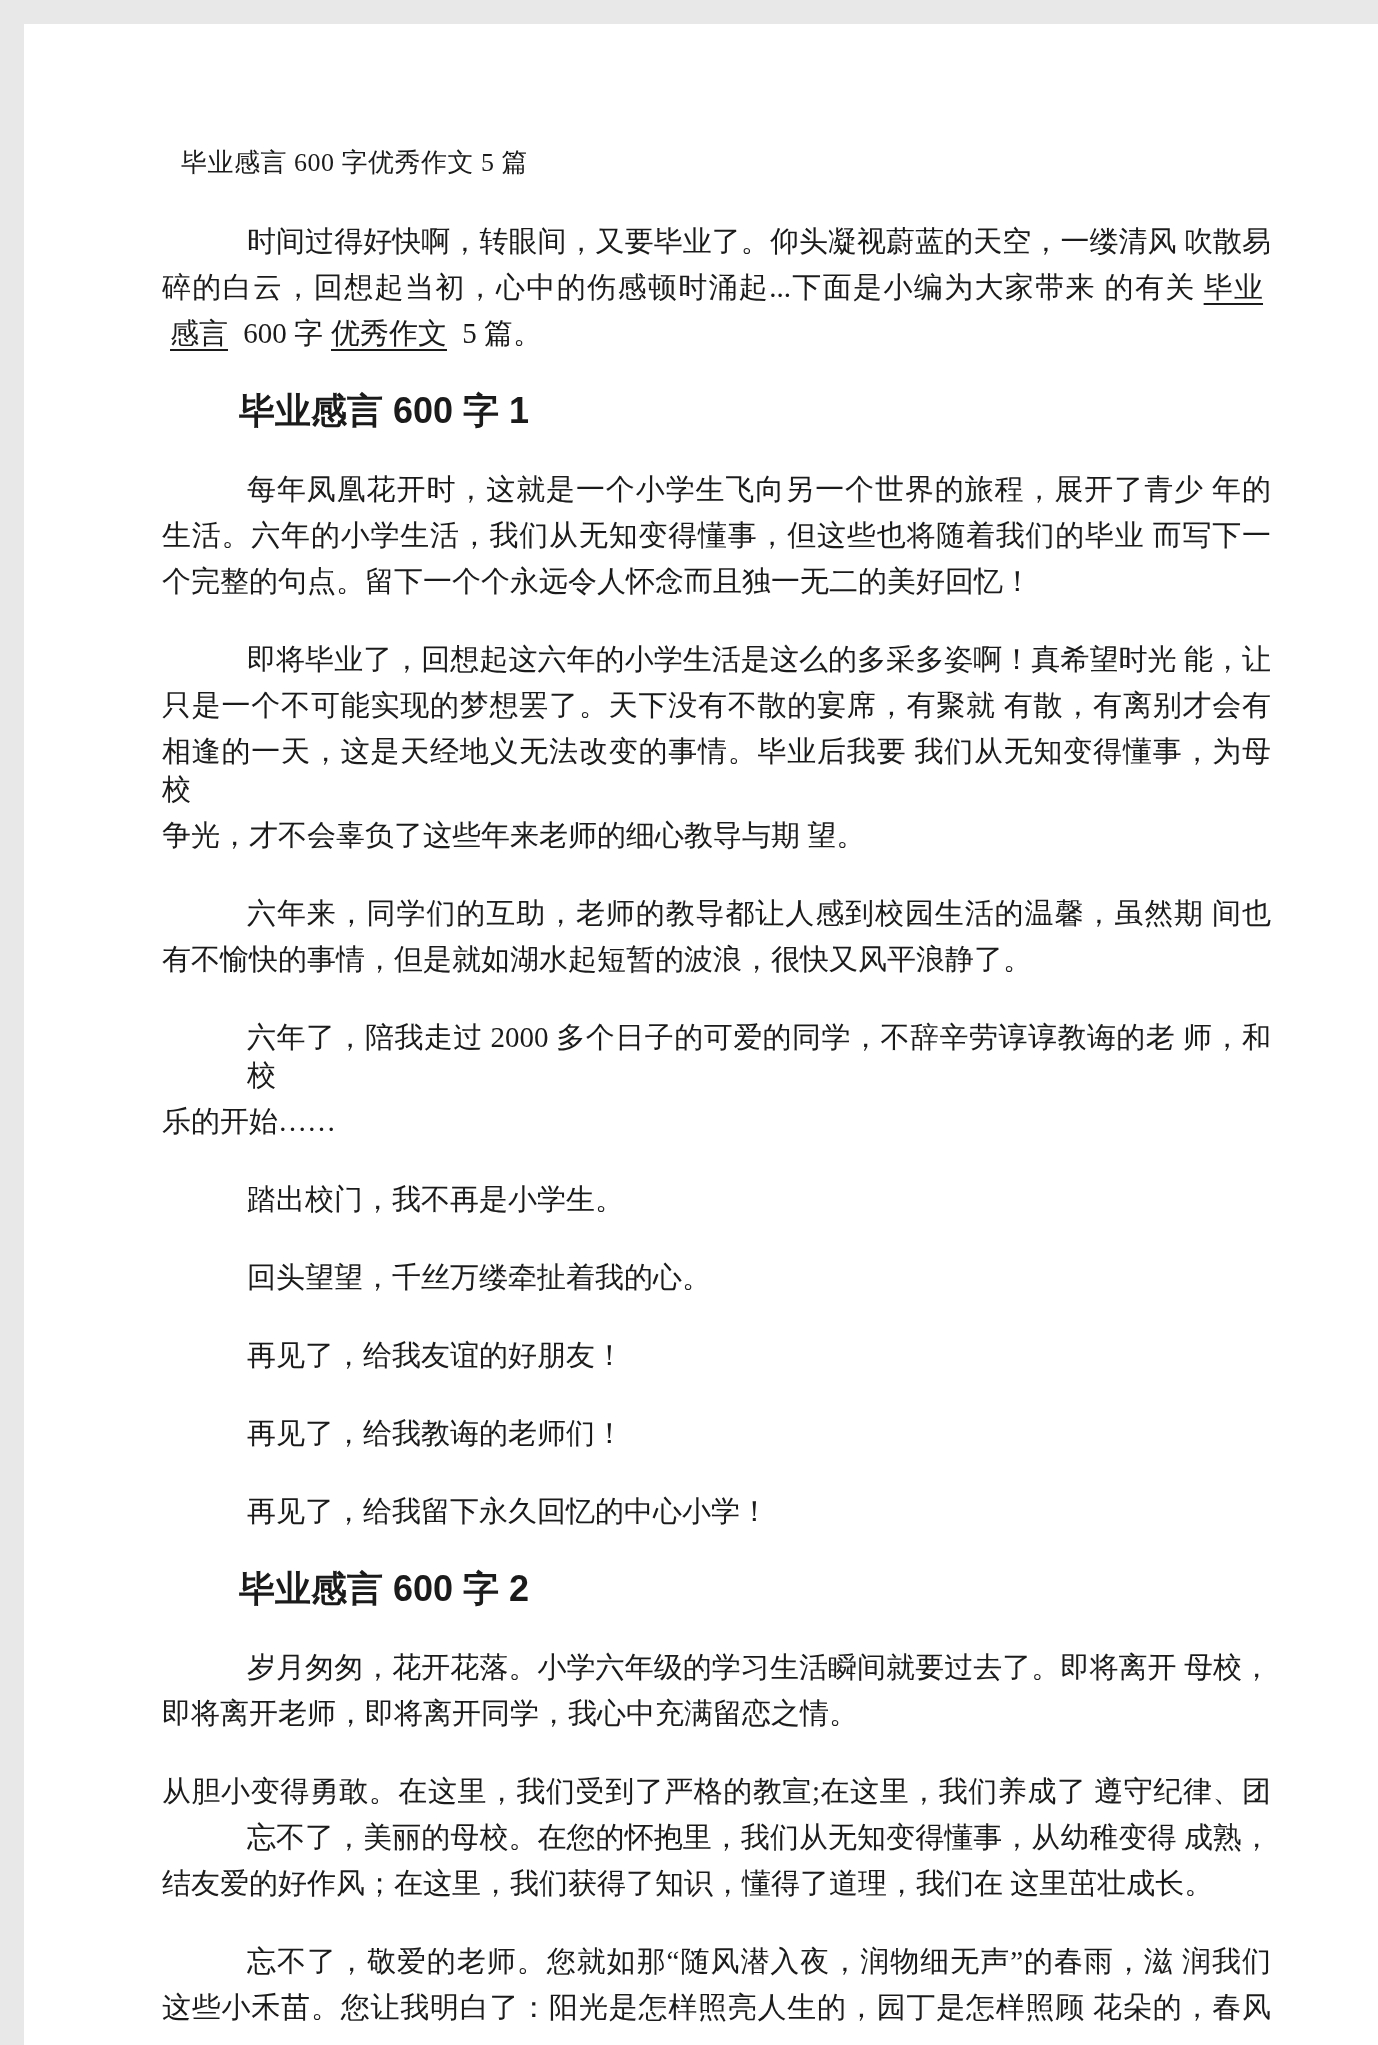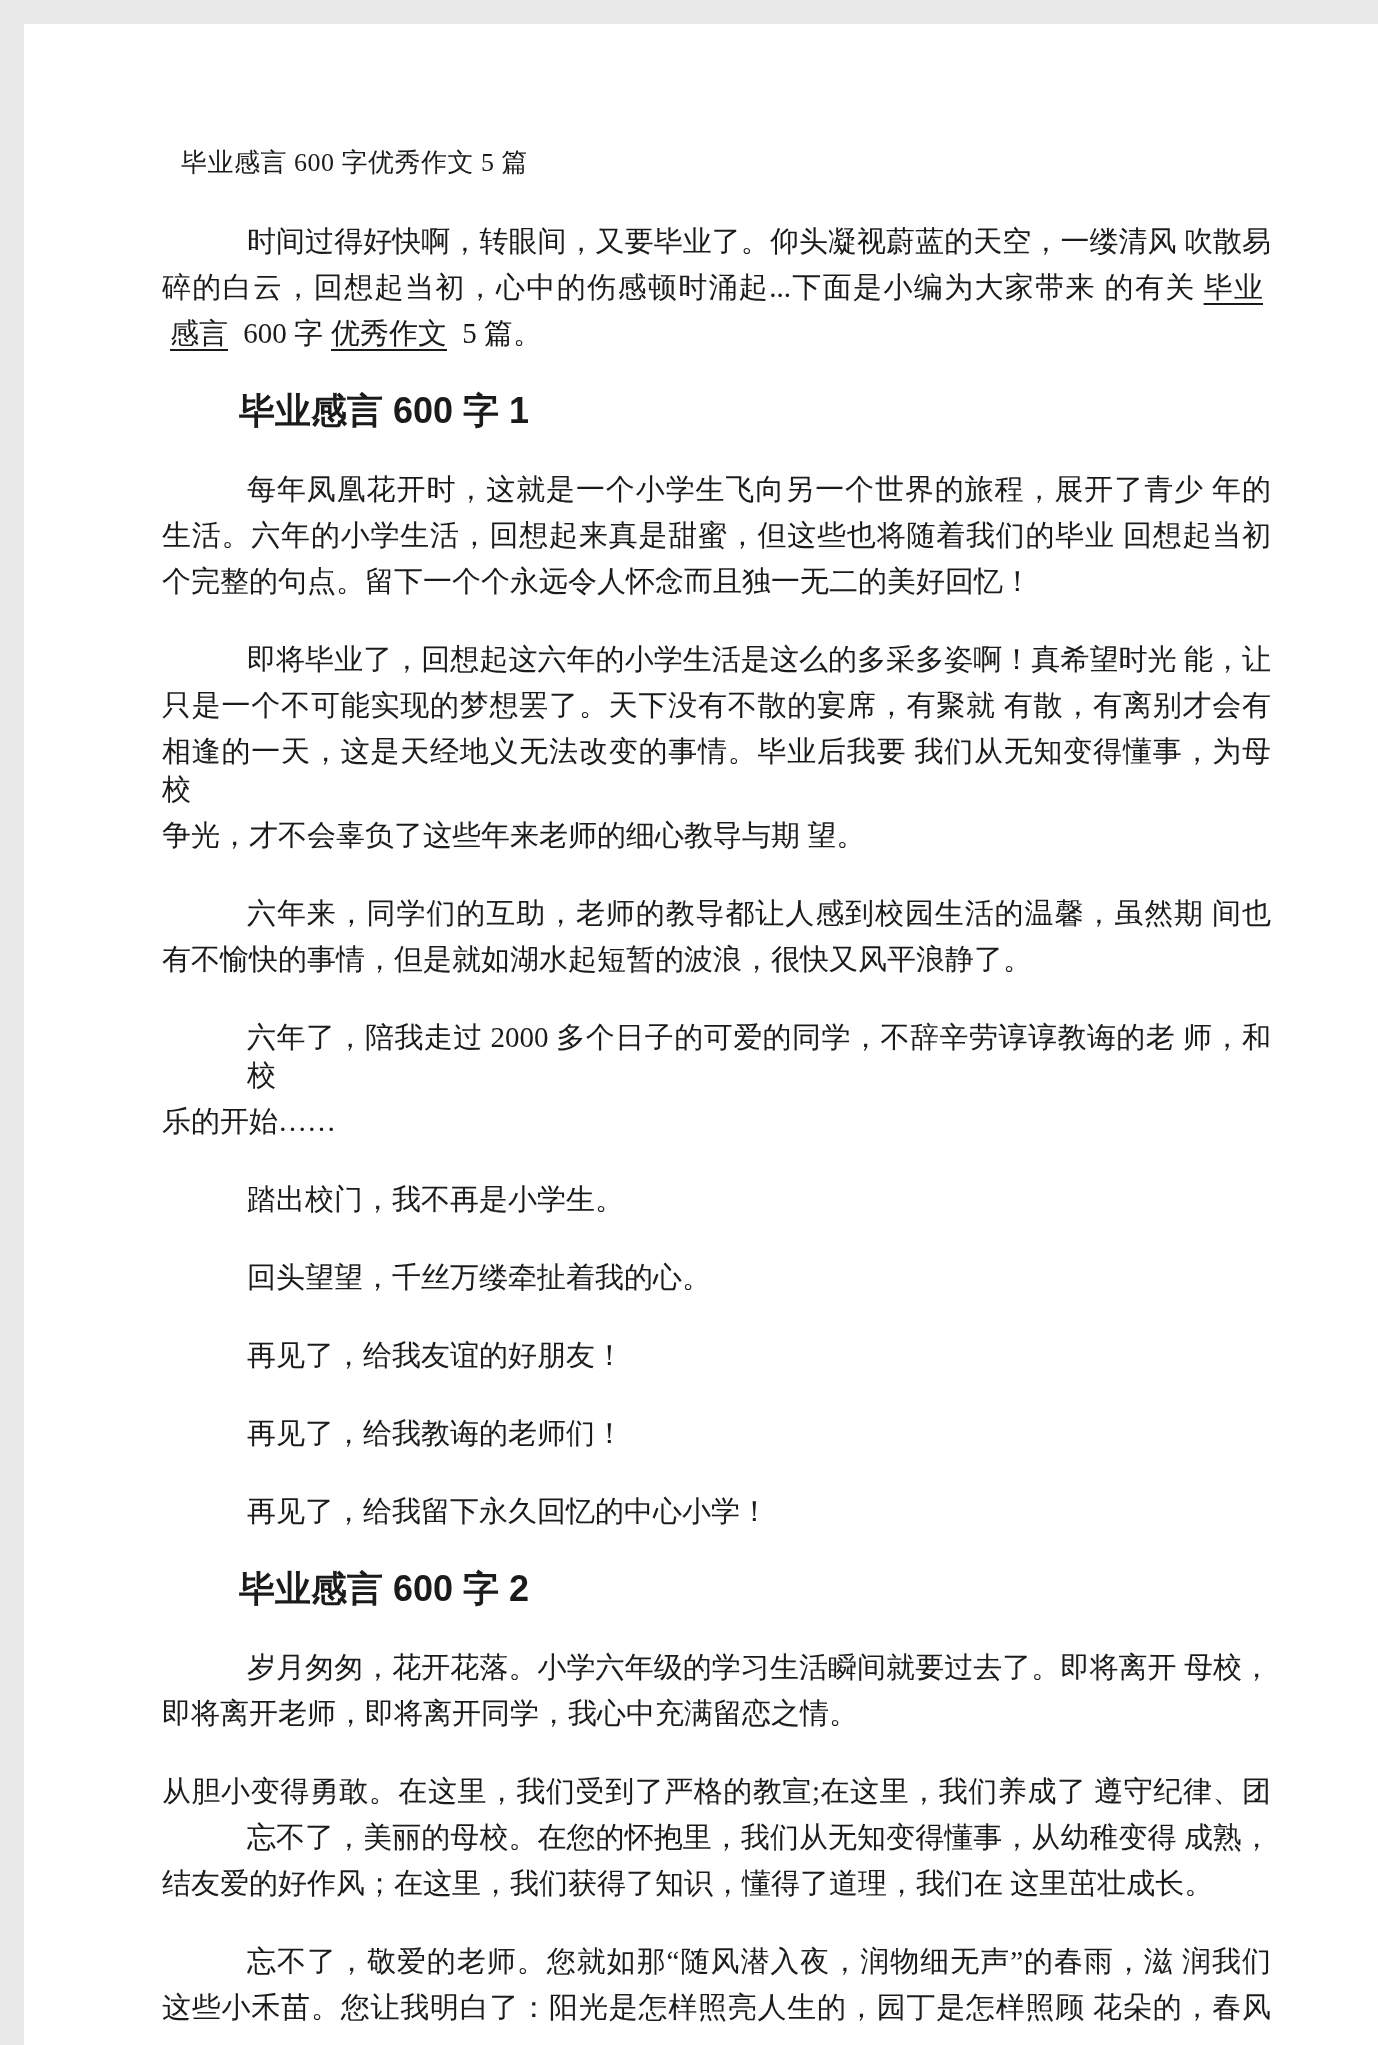--- a/index.html
+++ b/index.html
@@ -58,21 +58,21 @@
   <h1 class="doc-title">毕业感言 600 字优秀作文 5 篇</h1>
   <div id="doc-body">
       <p class="doc-para">
         <span class="line first fill">时间过得好快啊，转眼间，又要毕业了。仰头凝视蔚蓝的天空，一缕清风 吹散易</span>
         <span class="line fill">碎的白云，回想起当初，心中的伤感顿时涌起...下面是小编为大家带来 的有关<u>毕业</u></span>
         <span class="line"><u>感言</u> 600 字<u>优秀作文</u> 5 篇。</span>
       </p>
       <h2 class="doc-heading">毕业感言 600 字 1</h2>
       <p class="doc-para">
         <span class="line first fill">每年凤凰花开时，这就是一个小学生飞向另一个世界的旅程，展开了青少 年的</span>
-        <span class="line fill">生活。六年的小学生活，回想起来真是甜蜜，但这些也将随着我们的毕业 回想起当初</span>
+        <span class="line fill">生活。六年的小学生活，我们从无知变得懂事，但这些也将随着我们的毕业 而写下一</span>
         <span class="line">个完整的句点。留下一个个永远令人怀念而且独一无二的美好回忆！</span>
       </p>
       <p class="doc-para">
         <span class="line first fill">即将毕业了，回想起这六年的小学生活是这么的多采多姿啊！真希望时光 能，让</span>
         <span class="line fill">只是一个不可能实现的梦想罢了。天下没有不散的宴席，有聚就 有散，有离别才会有</span>
         <span class="line fill">相逢的一天，这是天经地义无法改变的事情。毕业后我要 我们从无知变得懂事，为母校</span>
         <span class="line">争光，才不会辜负了这些年来老师的细心教导与期 望。</span>
       </p>
       <p class="doc-para">
         <span class="line first fill">六年来，同学们的互助，老师的教导都让人感到校园生活的温馨，虽然期 间也</span>

